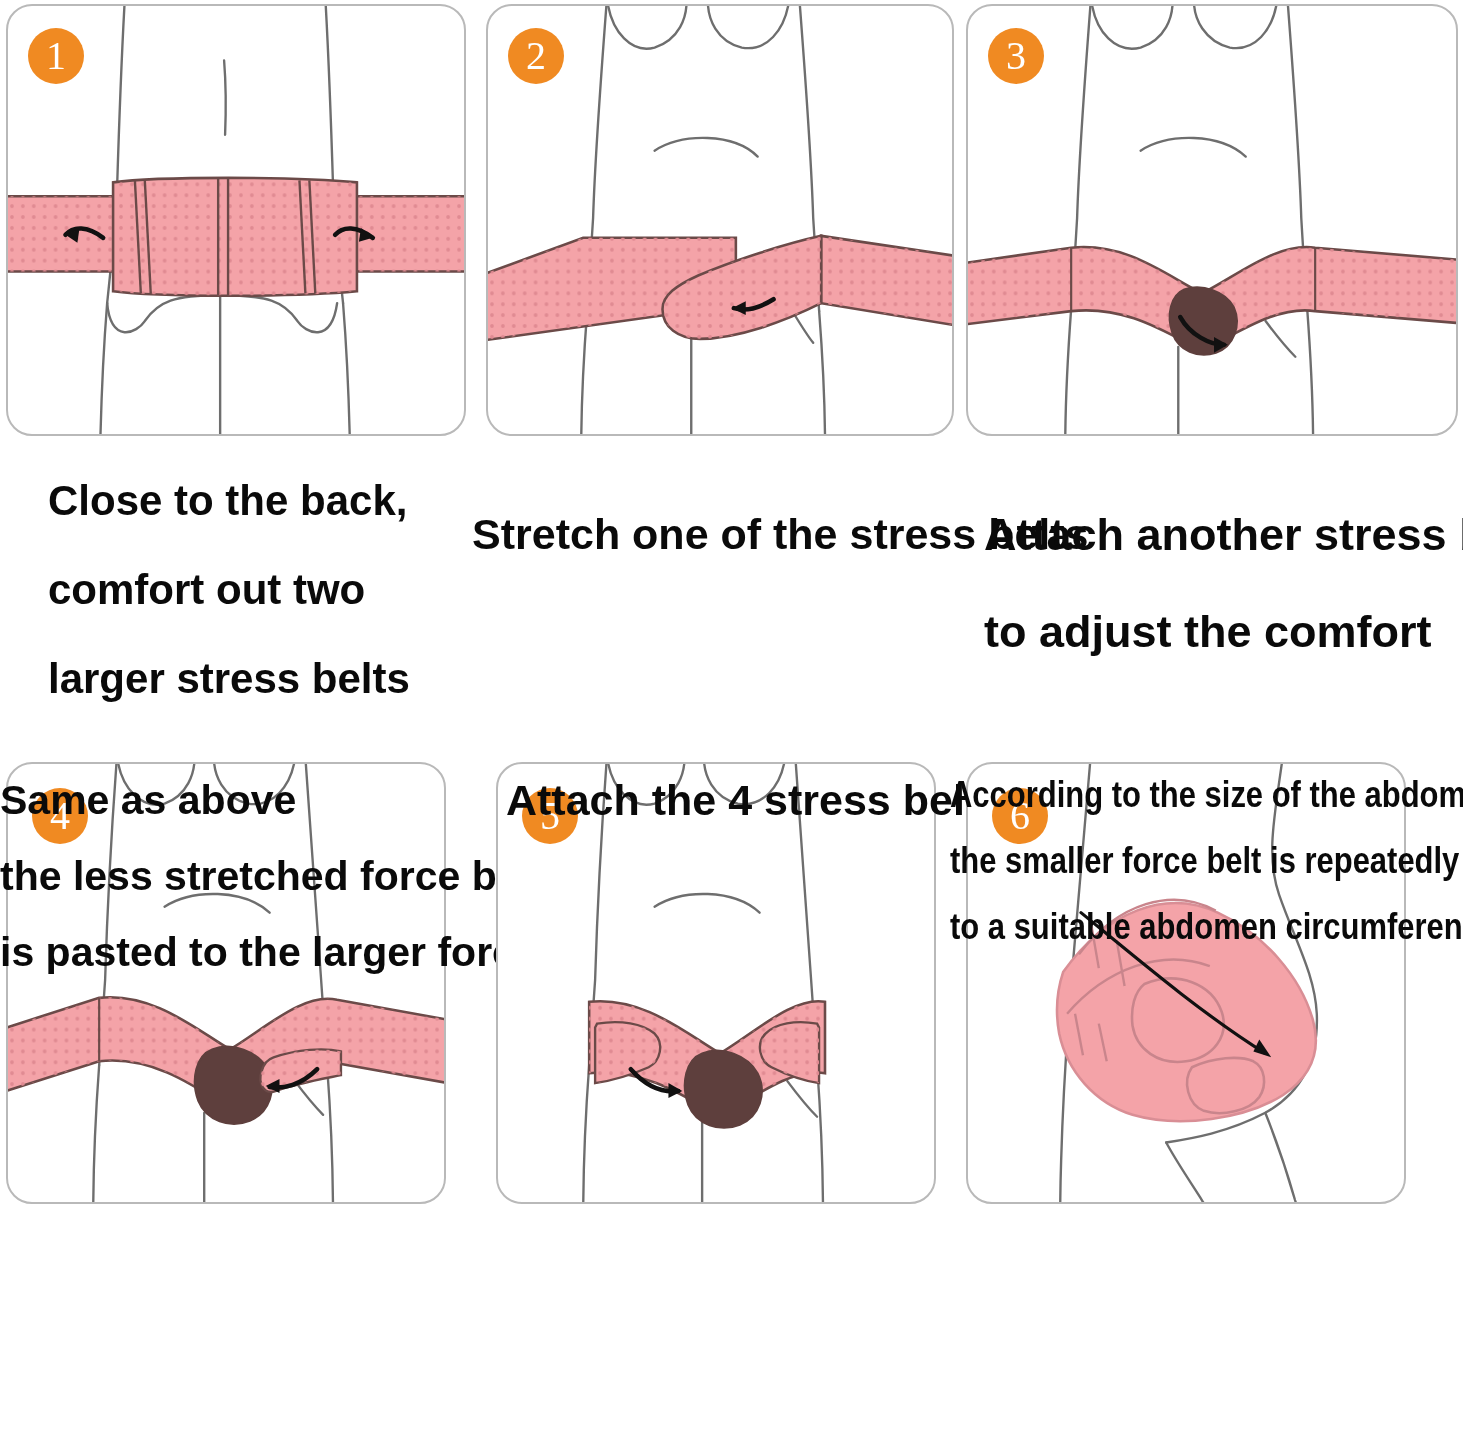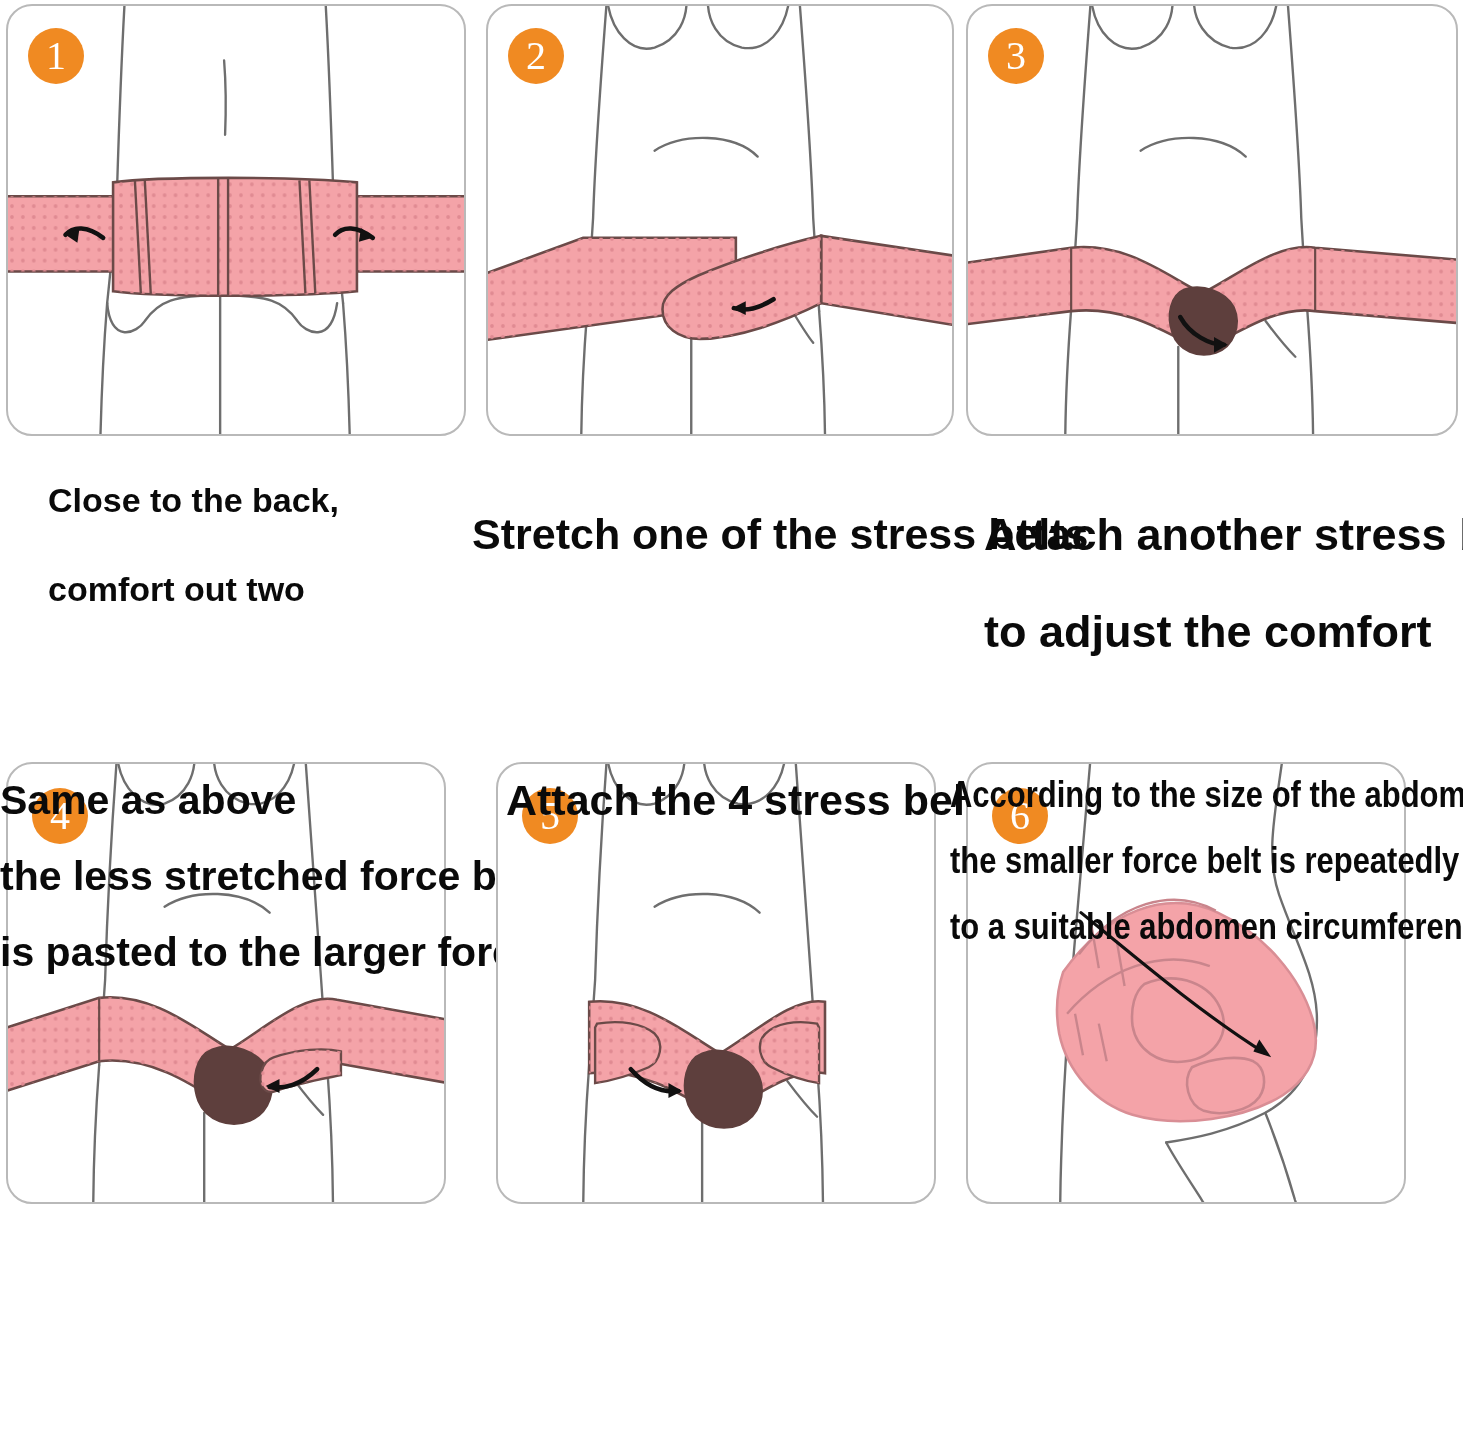--- a/index.html
+++ b/index.html
@@ -79,21 +79,21 @@
   #step-5 { left: 496px; top: 762px; width: 440px; }
   #step-6 { left: 966px; top: 762px; width: 440px; }
 
   #step-1 .panel, #step-2 .panel, #step-3 .panel { width: 100%; height: 432px; }
   #step-4 .panel, #step-5 .panel, #step-6 .panel { width: 100%; height: 442px; }
 
   #step-1 .badge, #step-2 .badge, #step-3 .badge { left: 22px; top: 24px; width: 56px; height: 56px; font-size: 40px; }
   #step-4 .badge, #step-5 .badge, #step-6 .badge { left: 26px; top: 26px; width: 56px; height: 56px; font-size: 40px; }
 
   
-  #step-1 .caption { left: 42px;  top: 452px; font-size: 34px; line-height: 89px; }
+  #step-1 .caption { left: 42px;  top: 452px; font-size: 42px; line-height: 89px; }
   #step-2 .caption { left: -14px; top: 482px; font-size: 43px; line-height: 97px; }
   #step-3 .caption { left: 18px;  top: 482px; font-size: 45px; line-height: 97px; }
 
   
   #step-4 .caption { left: -6px;  top: 1224px - 762px; font-size: 41px; line-height: 76px; }
   #step-5 .caption { left: 10px;  top: 1224px - 762px; font-size: 43px; line-height: 76px; }
   #step-6 .caption { left: -16px; top: 1224px - 762px; font-size: 36px; line-height: 66px; }
 
   .cap-narrow .line { transform: scaleX(0.86); }
 </style>
@@ -149,20 +149,21 @@
             <path d="M330 231 C338 222 352 222 368 234"></path>
           </g>
           <polygon points="58,231 72,225 70,239" fill="#111111"></polygon>
           <polygon points="368,234 356,224 354,238" fill="#111111"></polygon>
         </svg>
       </div>
       <div class="badge">1</div>
       <div class="caption">
         <span class="line">Close to the back,</span>
         <span class="line">comfort out two</span>
+        <span class="line">larger stress belts</span>
       </div>
     </div>
 
     <div class="step" id="step-2">
       <div class="panel">
         <svg viewBox="0 0 468 432" preserveAspectRatio="none">
           <defs>
             <pattern id="dots2" width="11" height="11" patternUnits="userSpaceOnUse">
               <circle cx="4" cy="4" r="1.9" fill="#e08a92"></circle>
             </pattern>

